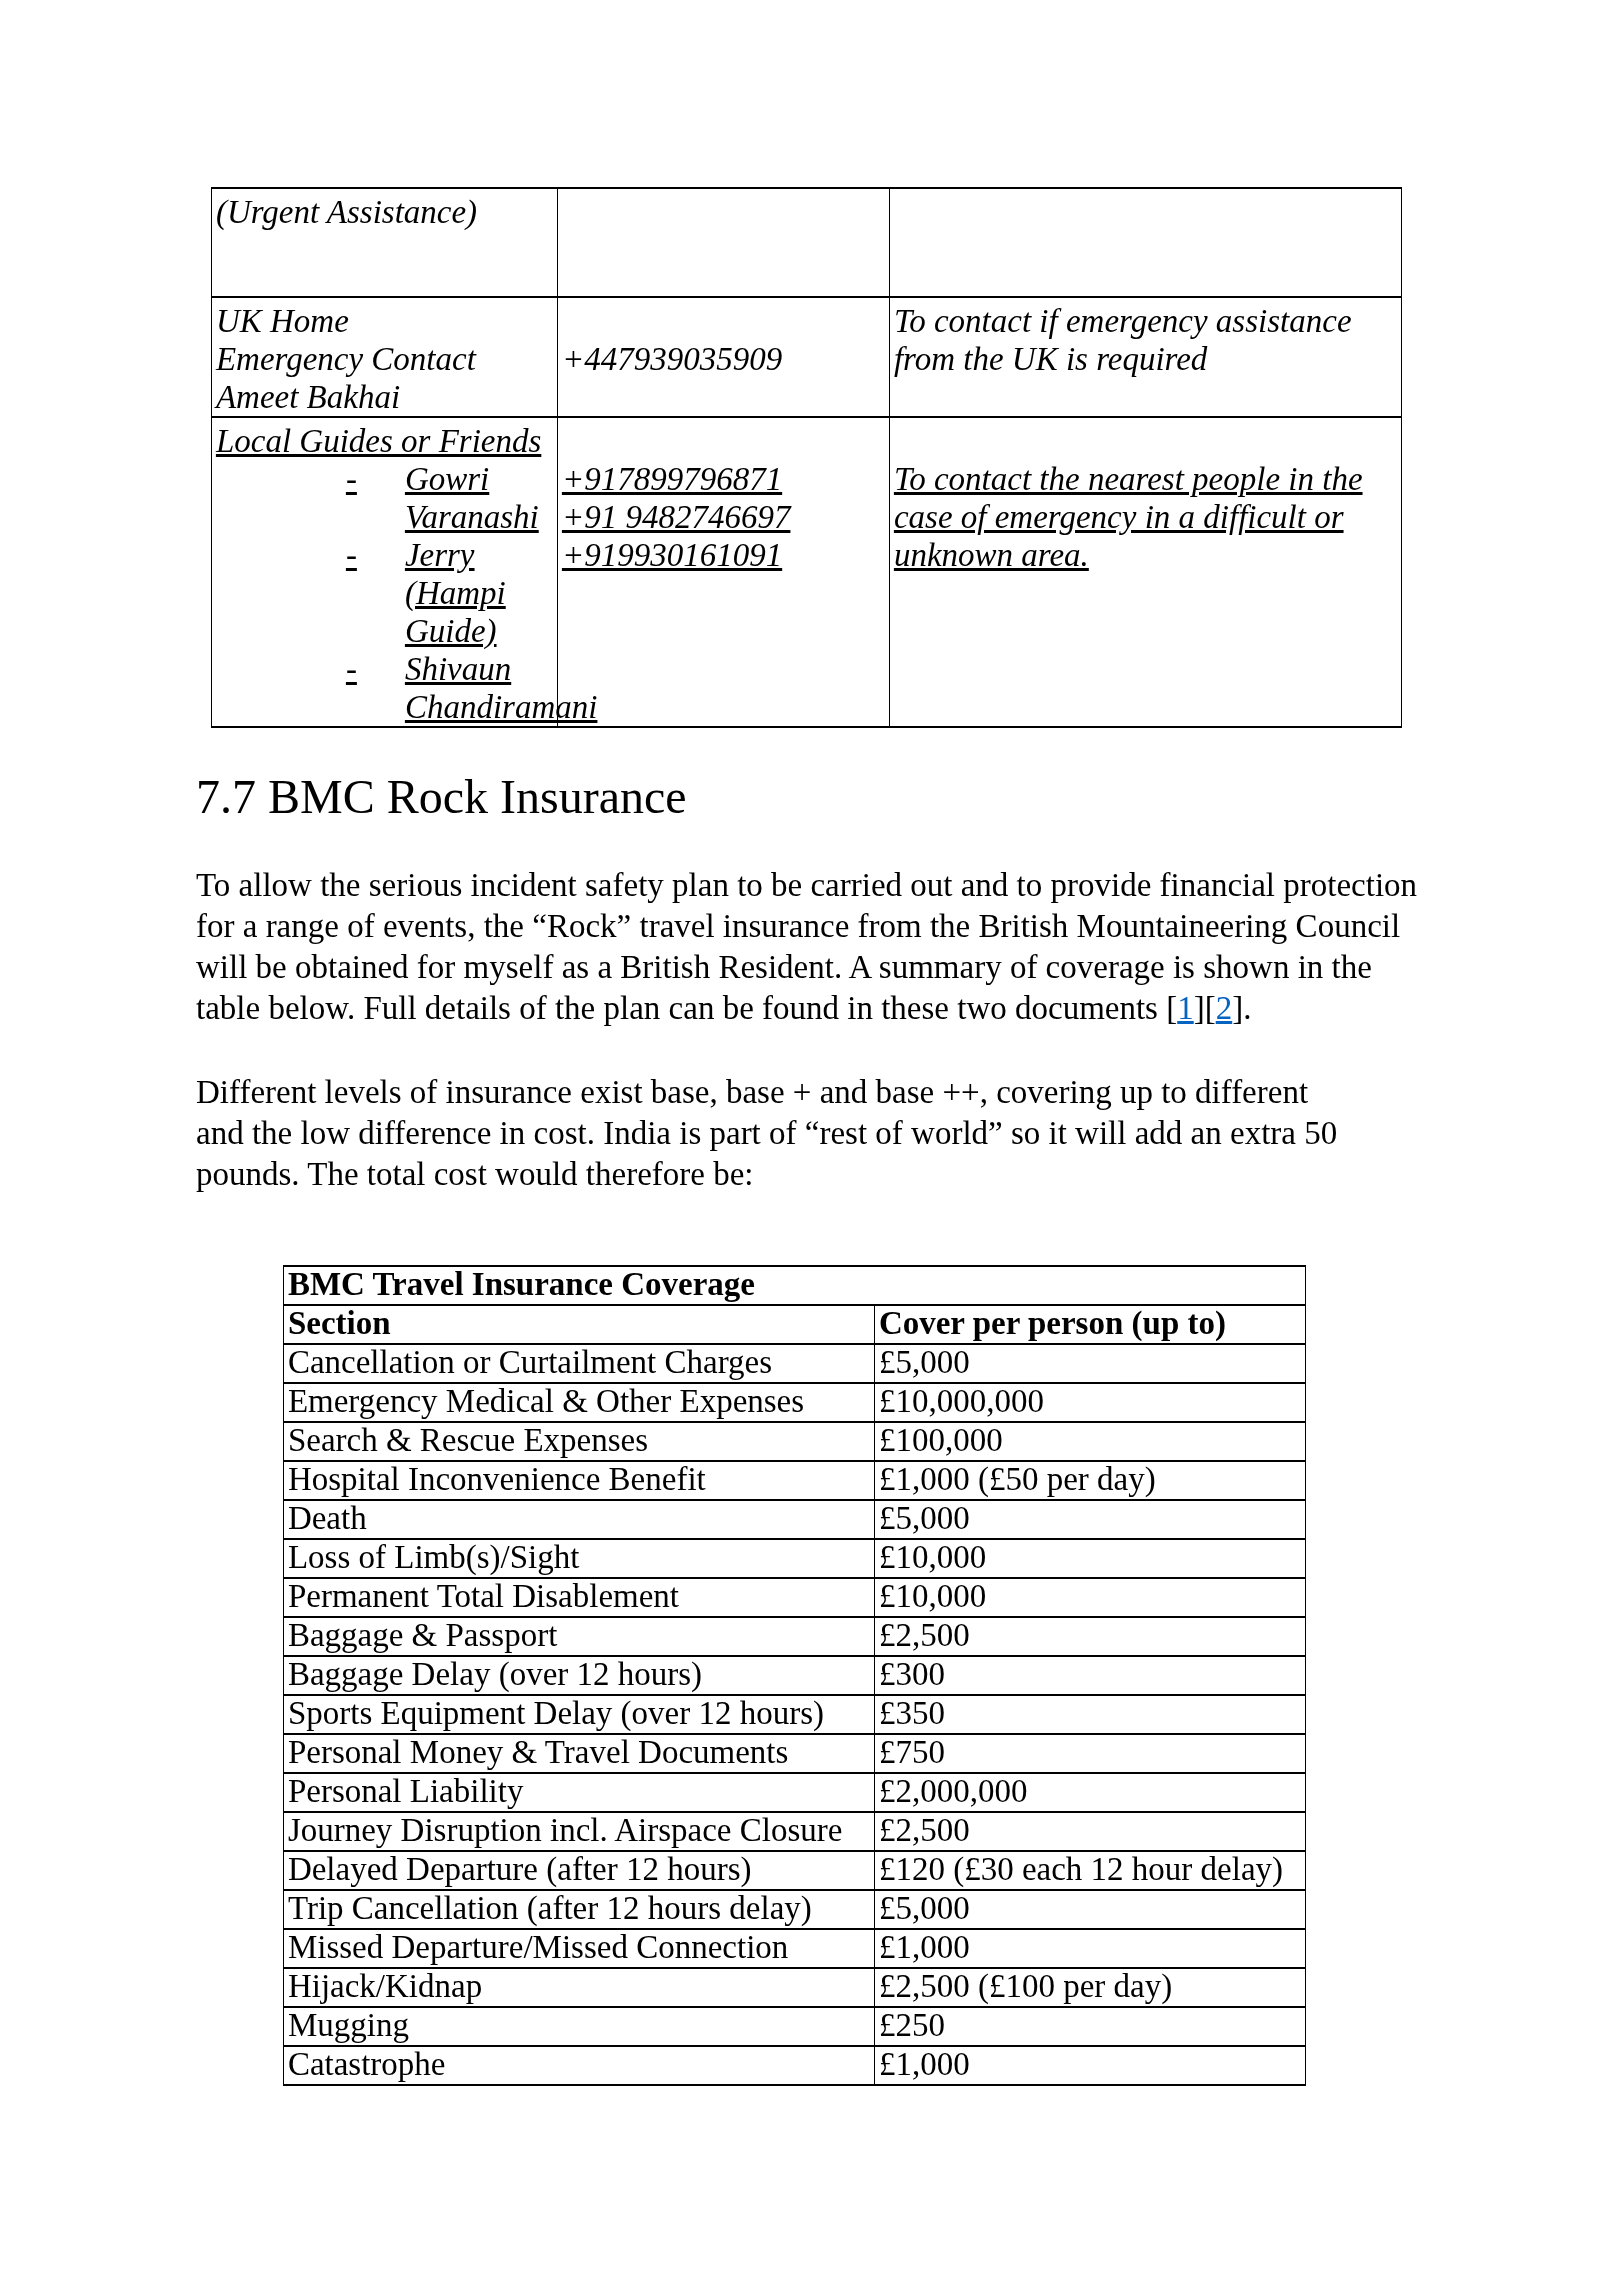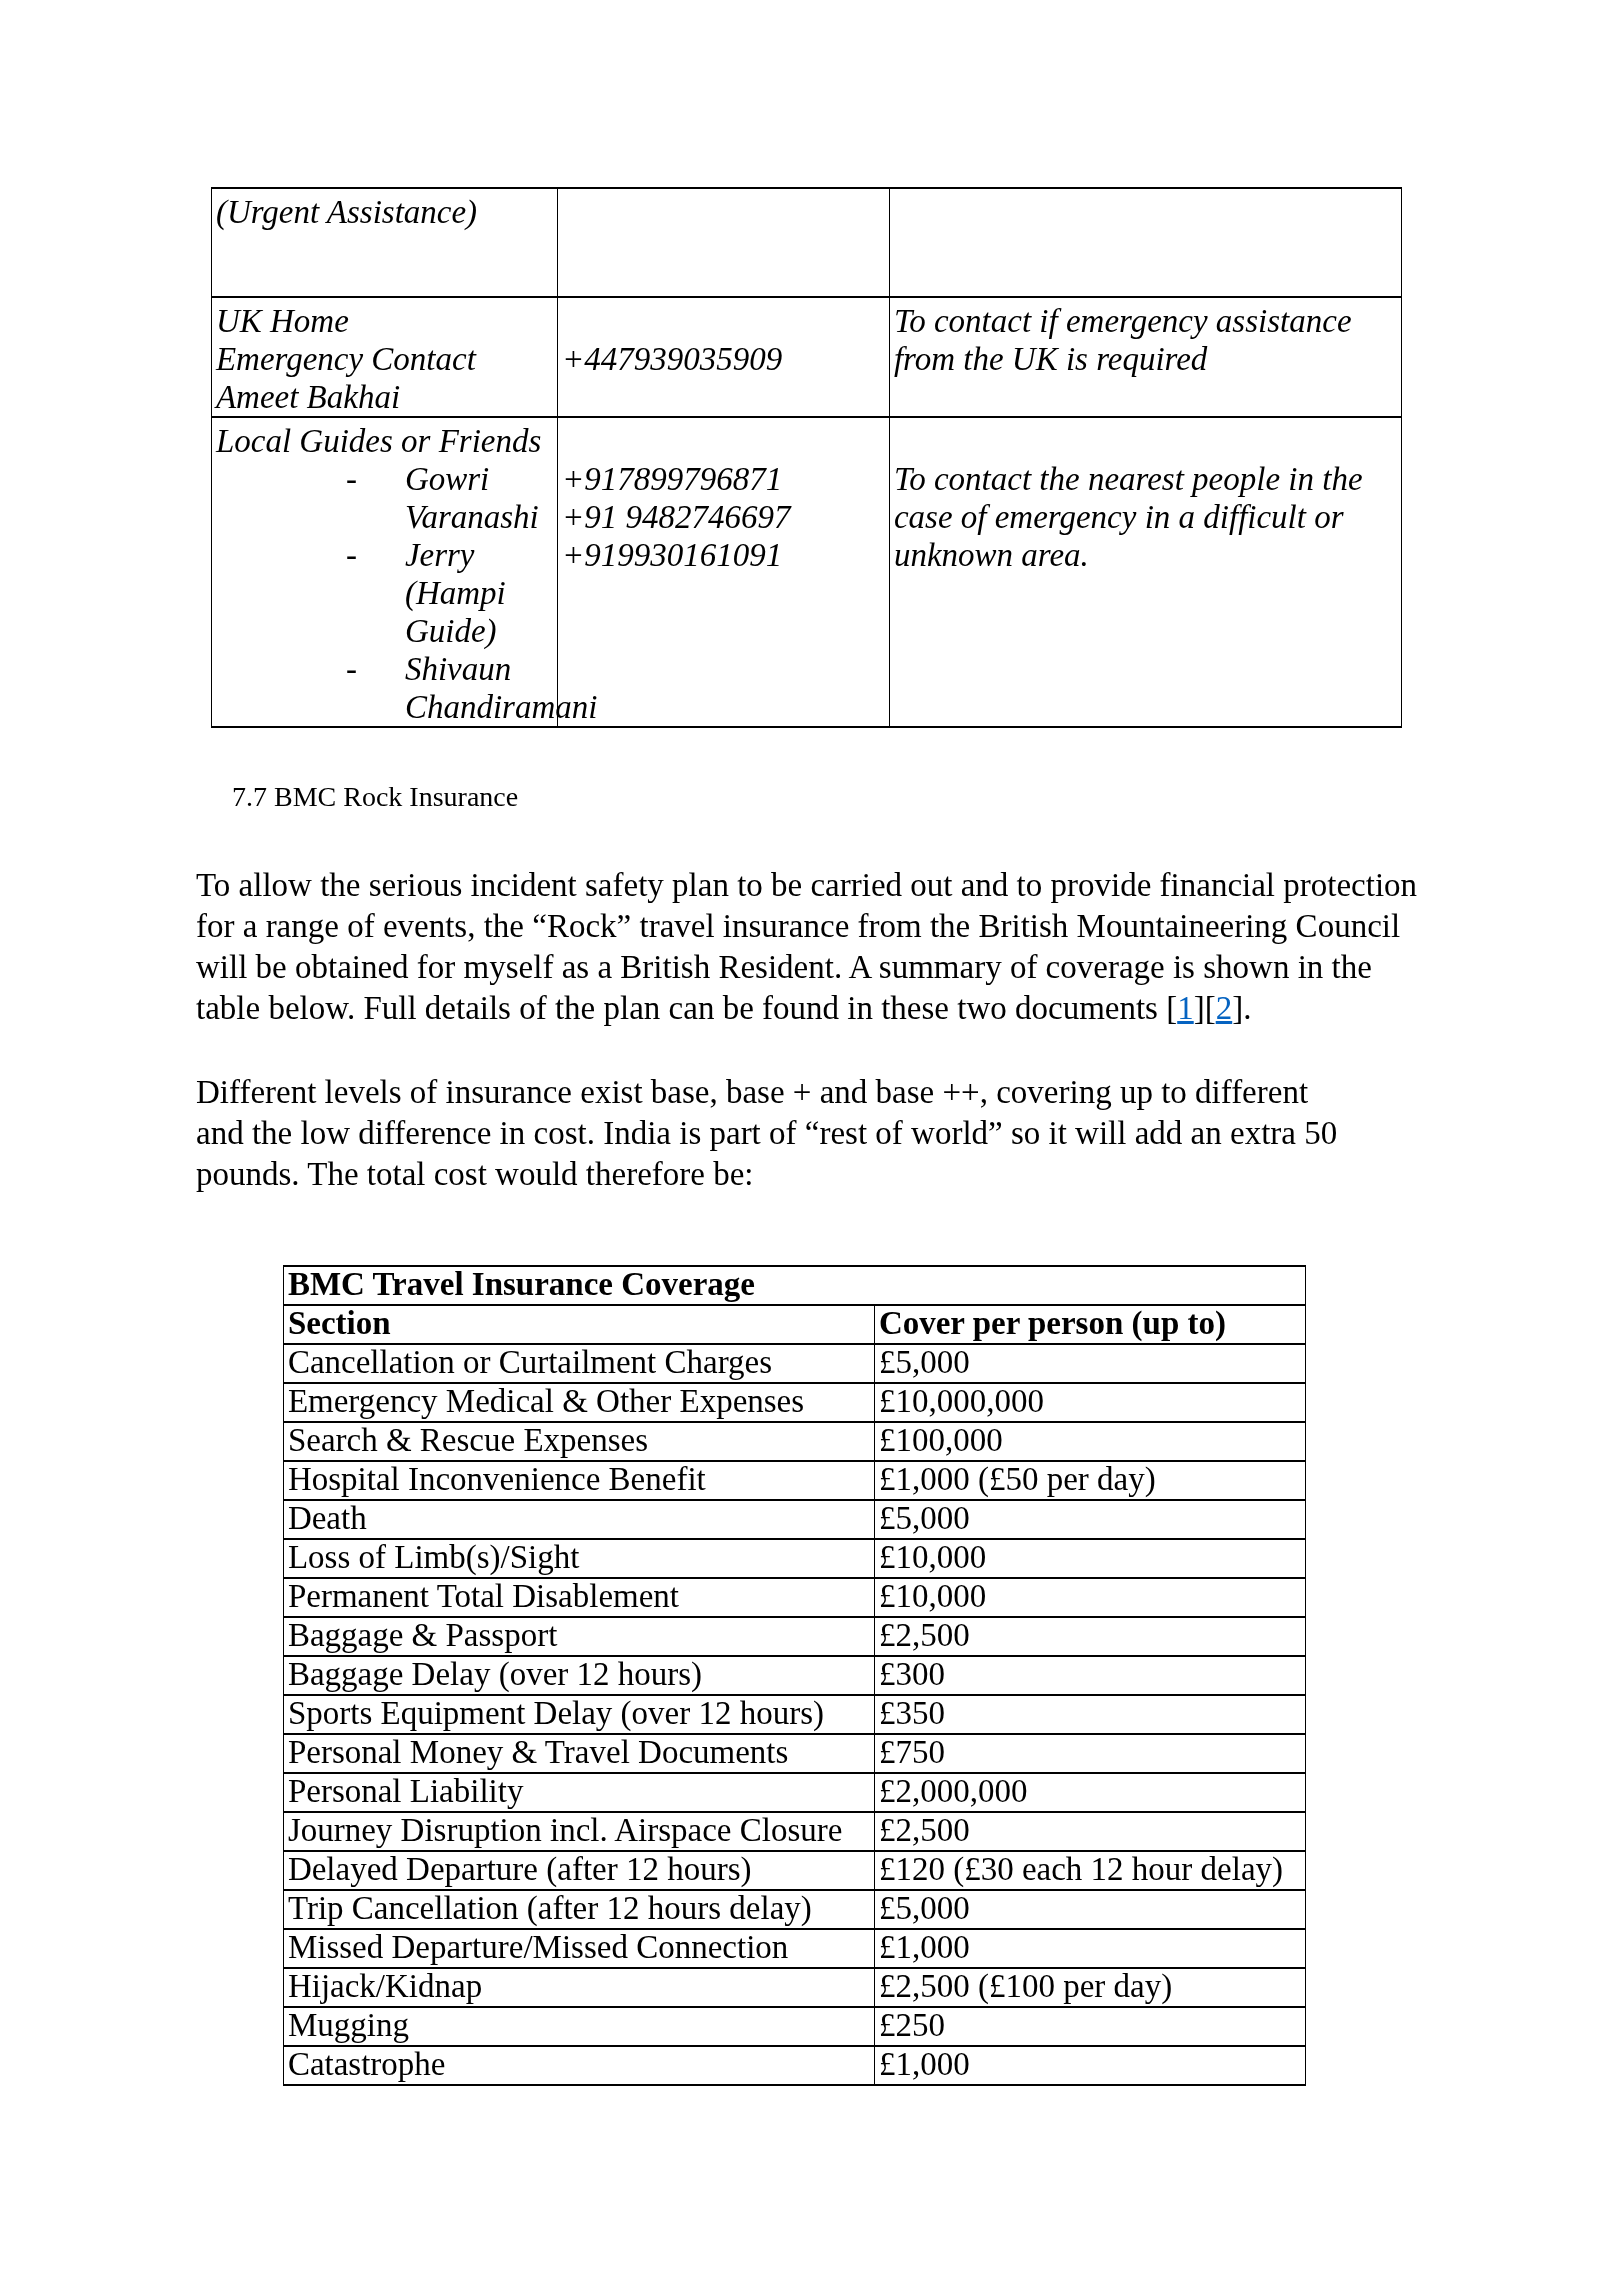--- a/index.html
+++ b/index.html
@@ -17,30 +17,30 @@
     border-collapse: collapse; table-layout: fixed;
     font-style: italic; font-size: 33px; line-height: 38px;
   }
   .contact-table td {
     border: 1.3px solid #000;
     border-top-width: 2.6px; border-bottom-width: 2.6px;
     vertical-align: top; padding: 3.9px 2.6px 0 3.9px;
   }
   .contact-table tr.r1 td { height: 109px; }
   .contact-table tr.r2 td { height: 113px; }
-  .contact-table tr.r3 td { height: 267px; }
+  .contact-table tr.r3 td { height: 267px; text-decoration: underline; }
   .contact-table td.pad1 { padding-top: 42px; }
   .li { display: flex; }
   .li .marker { flex: none; width: 59px; margin-left: 130px; }
   .li .li-text { flex: none; width: 165px; }
 
   
   .heading {
     position: absolute; left: 196px; top: 771px;
-    font-size: 28px; line-height: 51px; font-weight: 400; margin-left: 36px;
+    font-size: 48px; line-height: 51px; font-weight: 400;
   }
   .para { position: absolute; font-size: 33px; line-height: 41px; }
   .para .line { white-space: nowrap; }
   #para1 { left: 196px; top: 865px; }
   #para2 { left: 196px; top: 1072px; }
   .doclink { color: #0563C1; text-decoration: underline; }
 
   
   .ins-table {
     position: absolute; left: 283px; top: 1265px; width: 1022px;

